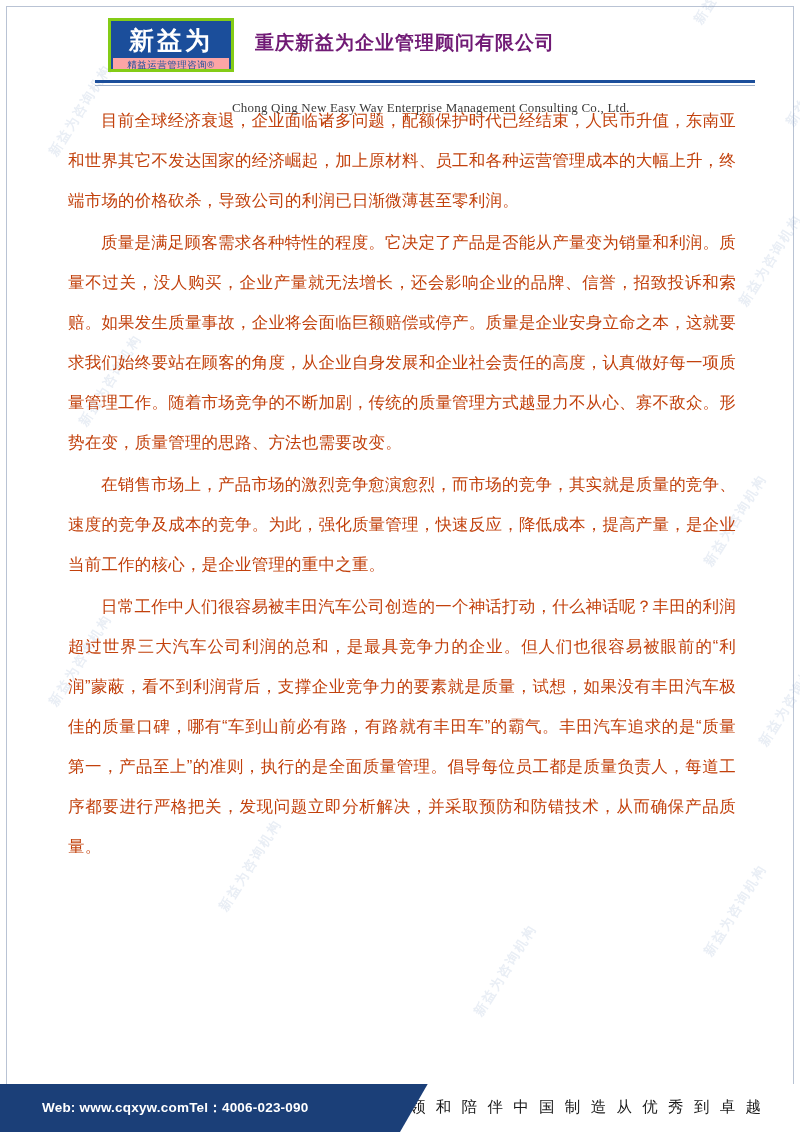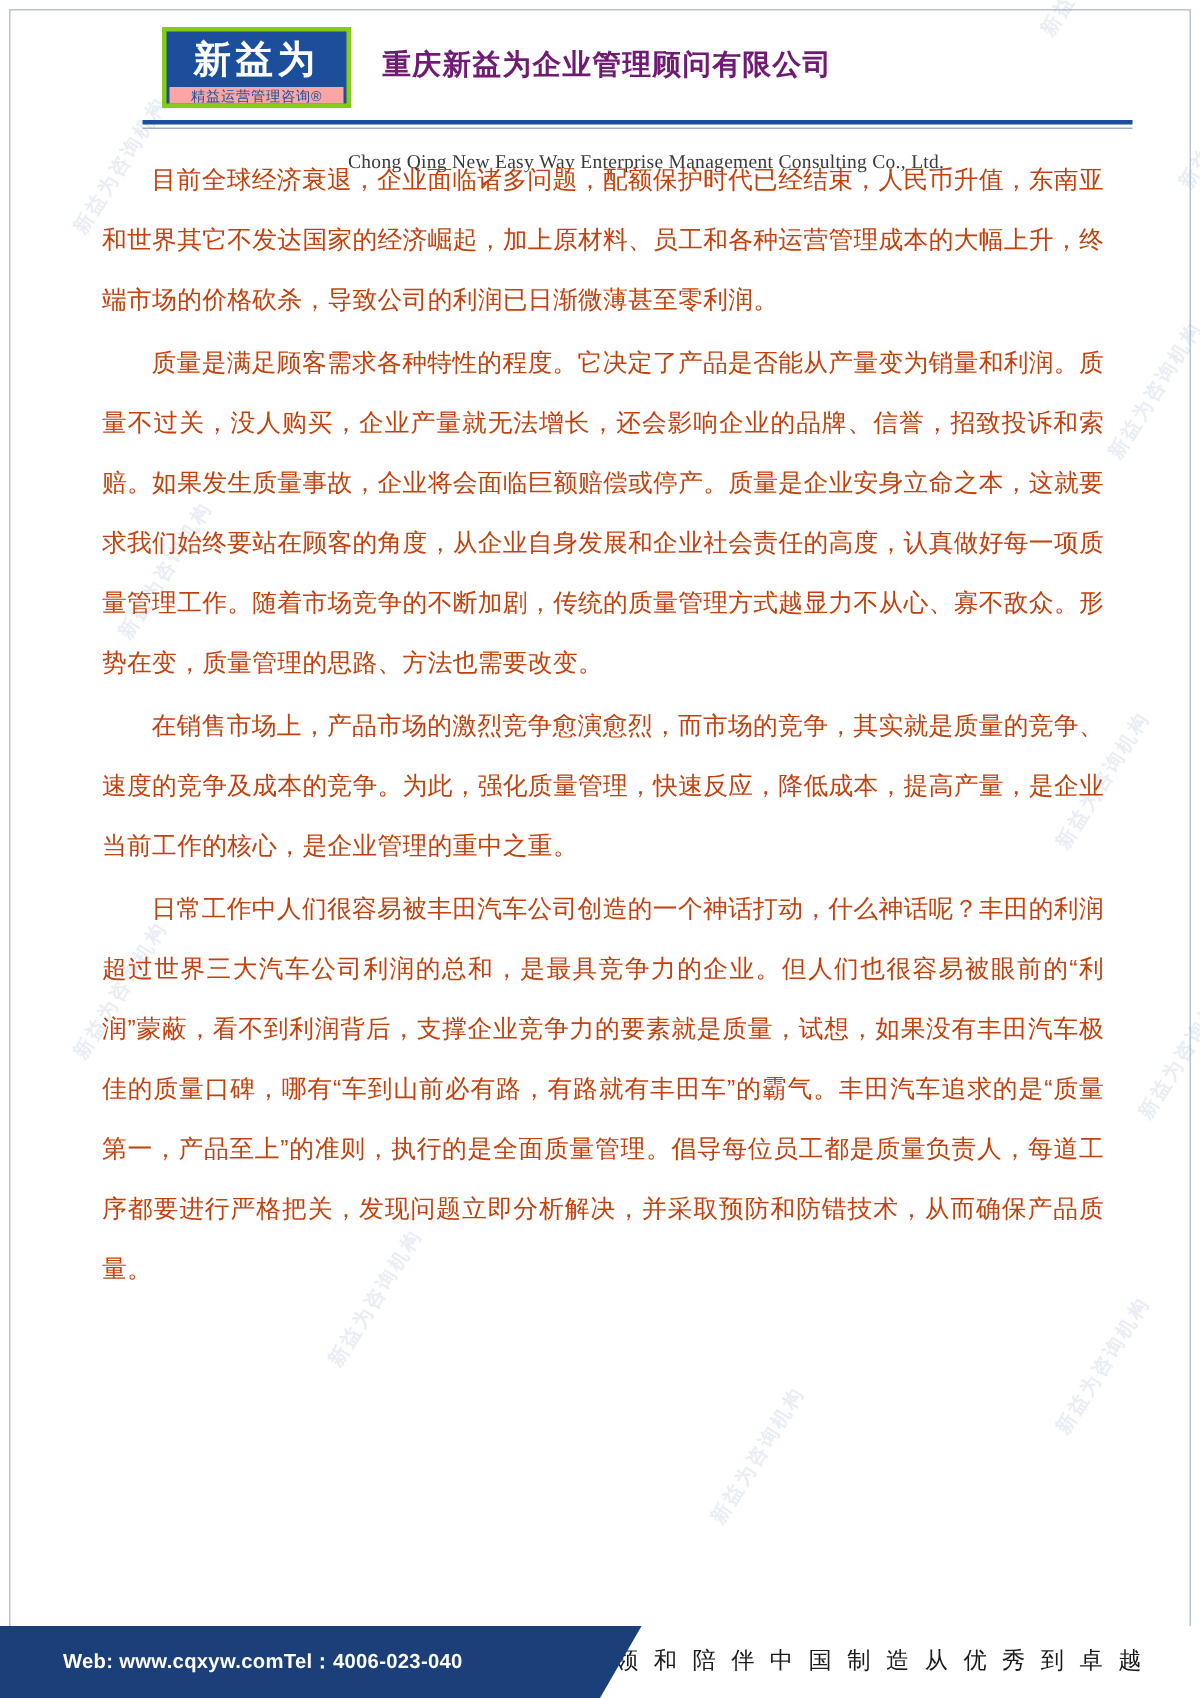--- a/index.html
+++ b/index.html
@@ -246,16 +246,16 @@
   </div>
 
   <div class="page-number">3</div>
 
   <div class="footer">
     <div class="footer-right">
       <div class="footer-slogan">引 领 和 陪 伴 中 国 制 造 从 优 秀 到 卓 越</div>
     </div>
     <div class="footer-diagonal"></div>
     <div class="footer-left">
-      <div class="footer-left-text"><span>Web: www.cqxyw.com</span><span>Tel：4006-023-040</span></div>
+      <div class="footer-left-text"><span>Web: www.cqxyw.com</span><span>Tel：4006-023-090</span></div>
     </div>
   </div>
 </div>
 
 </body></html>

